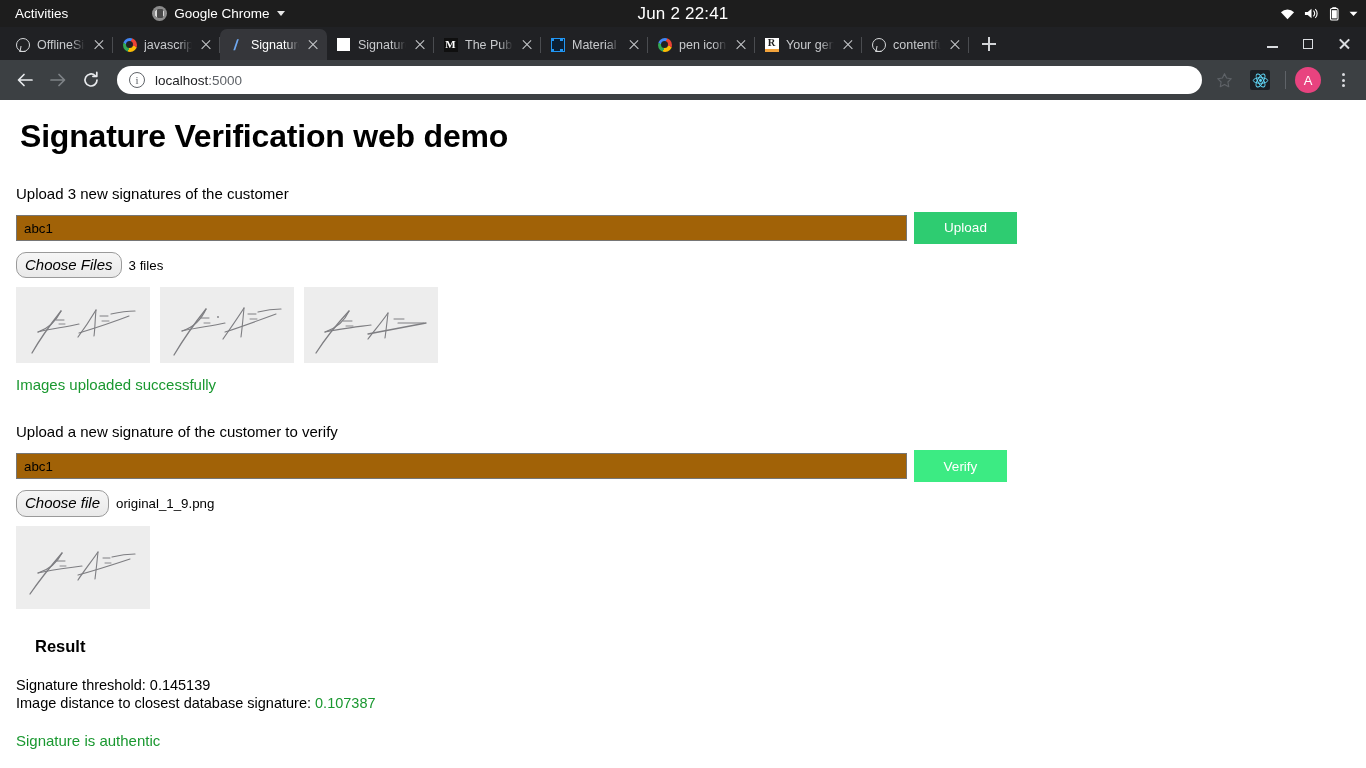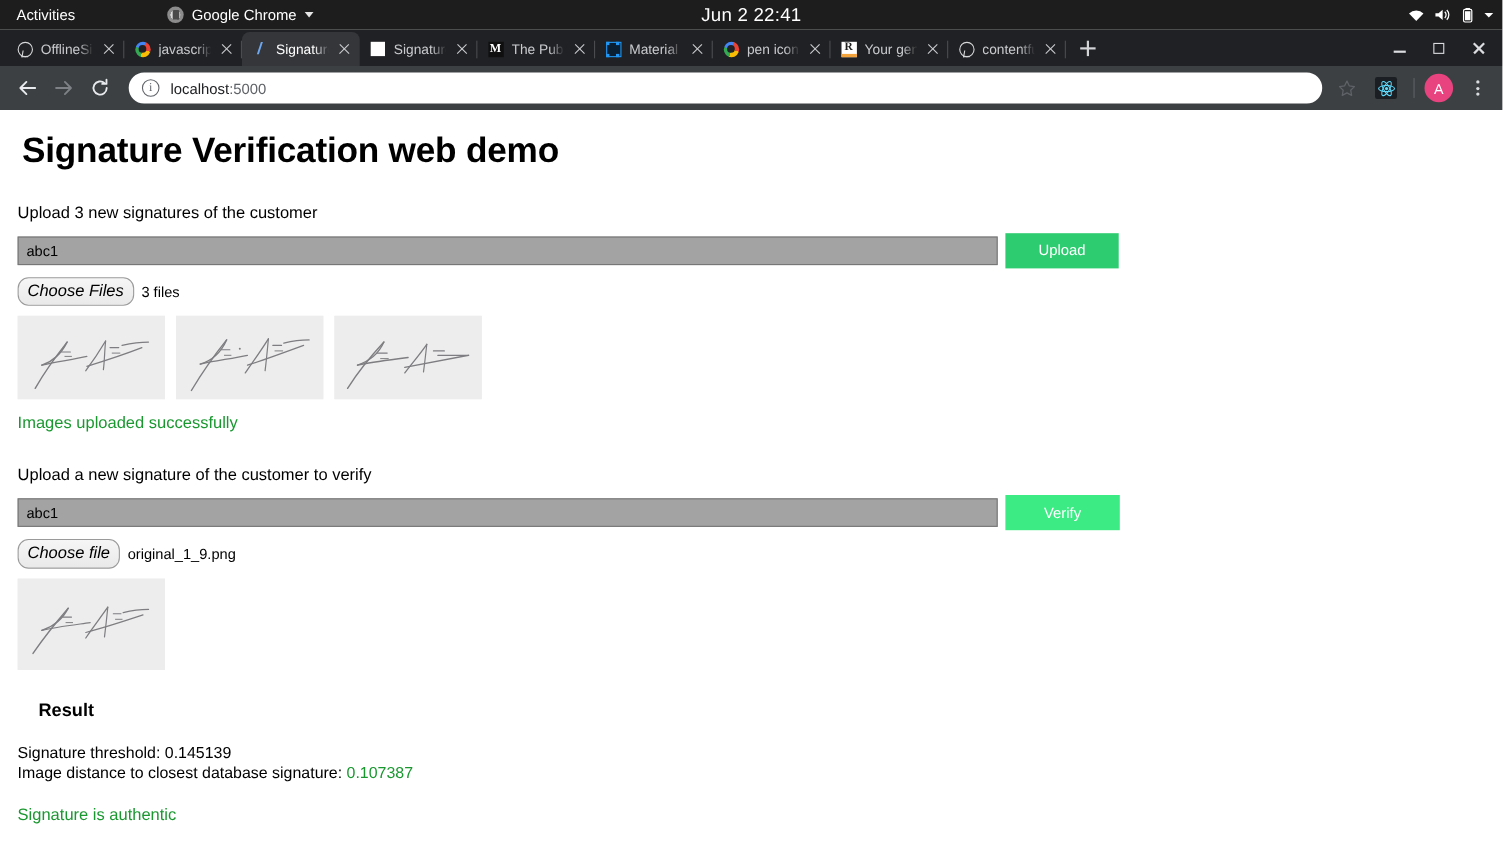--- a/index.html
+++ b/index.html
@@ -200,32 +200,32 @@
     color: #000000;
   }
   h1.page-title {
     font-size: 32px; font-weight: 700; letter-spacing: -0.2px;
     margin: 18px 0 0 4px;
   }
   .section-label { font-size: 15px; margin-top: 30px; }
   .row { display: flex; align-items: stretch; margin-top: 13px; }
   .text-input {
     width: 891px; height: 26px;
-    border: 1px solid #767676; background: #a3a3a3;
+    border: 1px solid #767676; background: #a16207;
     font-family: "Liberation Sans", sans-serif; font-size: 13.3px;
     padding: 1px 7px; color: #000;
     border-radius: 0;
   }
   .btn {
     border: none; color: #ffffff;
     font-family: "Liberation Sans", sans-serif; font-size: 13.5px;
     cursor: pointer; line-height: 1;
   }
   .btn-upload { width: 103px; height: 32px; margin-left: 7px; background: #2ecc71; margin-top: -3px; }
-  .btn-verify { width: 104px; height: 32px; margin-left: 7px; background: #3ceb83; margin-top: -3px; }
+  .btn-verify { width: 93px; height: 32px; margin-left: 7px; background: #3ceb83; margin-top: -3px; }
   .file-row { display: flex; align-items: center; gap: 7px; margin-top: 8px; }
   .file-btn {
     background: linear-gradient(#f6f6f6, #e9e9e9);
     border: 1px solid #9a9a9a; border-radius: 10px;
     font-family: "Liberation Sans", sans-serif; font-size: 15px;
     padding: 2px 8px; color: #000; line-height: 1.35; font-style: italic;
   }
   .file-name { font-size: 13.3px; color: #000; }
 
   .thumbs { display: flex; gap: 10px; margin-top: 9px; }

